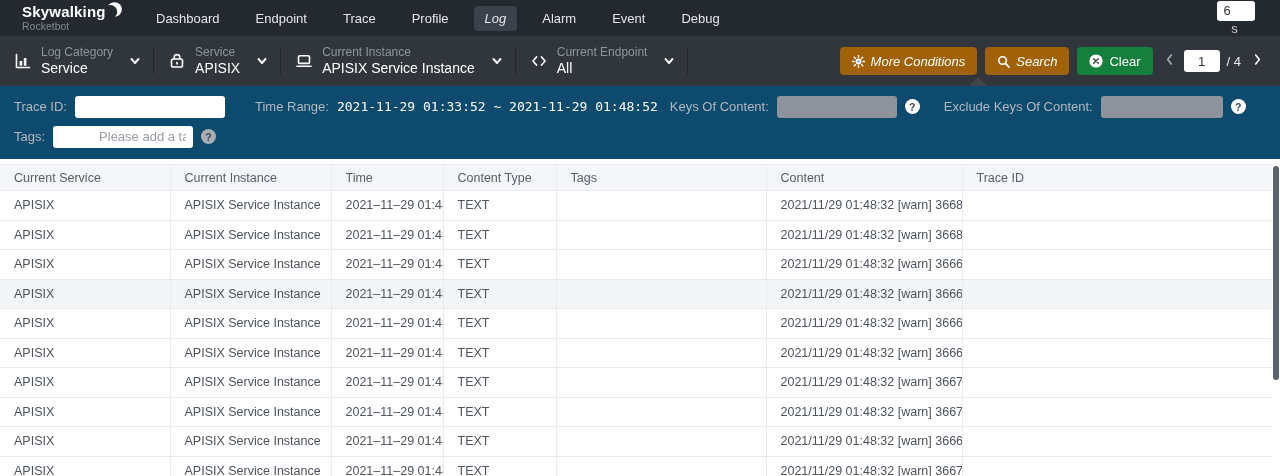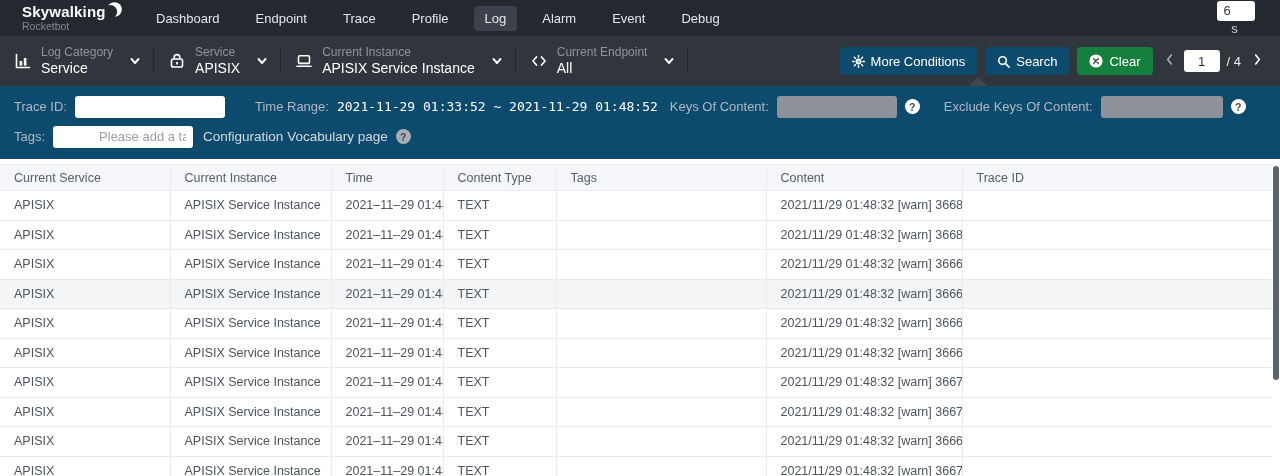--- a/index.html
+++ b/index.html
@@ -9,21 +9,21 @@
   
   .topbar { height:36px; background:#24282f; display:flex; align-items:center; }
   .logo { padding-left:22px; width:118px; cursor:pointer; line-height:1; }
   .logo-top { display:flex; align-items:flex-start; }
   .logo-title { color:#fff; font-size:15px; font-weight:bold; letter-spacing:.2px; }
   .crescent { margin-left:1px; margin-top:-2px; display:inline-block; }
   .logo-sub { color:#818893; font-size:10.5px; margin-top:1px; }
   .nav { display:flex; align-items:center; margin-left:20px;text-align:right; }
   .nav-item { color:#e4e6e9; font-size:13px; padding:5px 11px; margin:0 7px;
     border-radius:4px; cursor:pointer; white-space:nowrap; }
-  .nav-item.active { background:#3c424b; }
+  .nav-item.active { background:#3c424b;font-style:italic; }
   .topbar-right { margin-left:auto; display:flex; align-items:center; padding-right:16px;flex-direction:column; }
   .auto-label { color:#cfd3d8; font-size:13px; margin-right:8px; }
   .auto-input { width:38px; height:20px; border:none; border-radius:3px; background:#fff;
     font-size:13px; padding-left:6px; color:#333; outline:none; }
   .auto-unit { color:#cfd3d8; font-size:13px; margin:0 10px 0 6px; }
   .reload { display:flex; align-items:center; color:#fff; font-size:13px; cursor:pointer; }
   .reload .ricon { display:inline-flex; margin-right:1px; }
 
   
   .selectorbar { height:50px; background:#31363d; display:flex; align-items:center; position:relative; }
@@ -33,21 +33,21 @@
   .sel-txt { display:flex; flex-direction:column; line-height:1.15; }
   .sel-label { color:#8f959d; font-size:12px; }
   .sel-value { color:#fff; font-size:14px; white-space:nowrap; }
   .sel-chevron { display:inline-flex; margin-left:16px; }
   .sel-divider { width:1px; height:26px; background:#22262b; }
   .sel-actions { margin-left:auto; display:flex; align-items:center; padding-right:12px; }
   .btn { display:inline-flex; align-items:center; height:28px; border:none; border-radius:4px;
     font-size:13px; color:#fff; padding:0 12px; margin-left:8px; cursor:pointer;
     font-family:"Liberation Sans", sans-serif; }
   .btn .bicon { display:inline-flex; margin-right:6px; }
-  .btn.blue { background:#0c4a6e; }
+  .btn.blue { background:#a16207;font-style:italic; }
   .btn.dark { background:#15803d; }
   .pag-btn { display:inline-flex; align-items:center; padding:0 6px; margin-left:6px; cursor:pointer; }
   .page-input { width:36px; height:22px; border:none; border-radius:3px; background:#fff;
     text-align:center; font-size:13px; color:#333; outline:none; margin-left:4px; }
   .page-total { color:#e8eaed; font-size:13px; margin-left:7px; white-space:nowrap; }
 
   
   .conditions { background:#0c4a6e; padding:7px 0 9px; position:relative; }
   .conditions::before { content:""; position:absolute; top:-9px; left:969px;
     border-left:9px solid transparent; border-right:9px solid transparent;
@@ -268,21 +268,20 @@
     <span class="cond-label ml12">Keys Of Content:</span>
     <input class="cond-input-gray keys-input" style="">
     <span class="help-icon"></span>
     <span class="cond-label ml24">Exclude Keys Of Content:</span>
     <input class="cond-input-gray exclude-input" style="">
     <span class="help-icon"></span>
   </div>
   <div class="cond-row" style="margin-top:3px;">
     <span class="cond-label">Tags:</span>
     <input class="cond-input-white tags-input" placeholder="Please add a tag" style="">
-    <span class="vocab-link">Configuration Vocabulary page</span>
     <span class="help-icon muted"></span>
   </div>
 </div>
 
 <div class="tablewrap">
   <table>
     <colgroup>
       <col style="width:170px">
         <col style="width:161px">
         <col style="width:112px">

